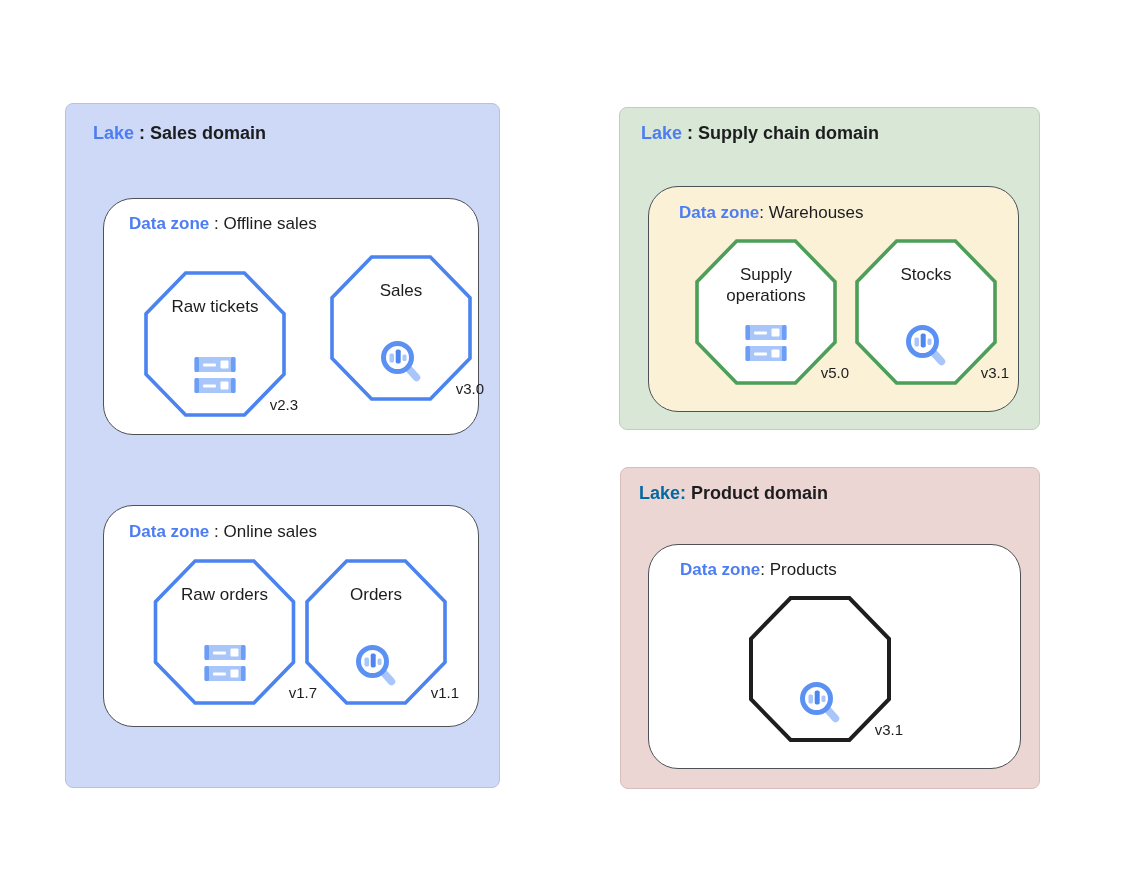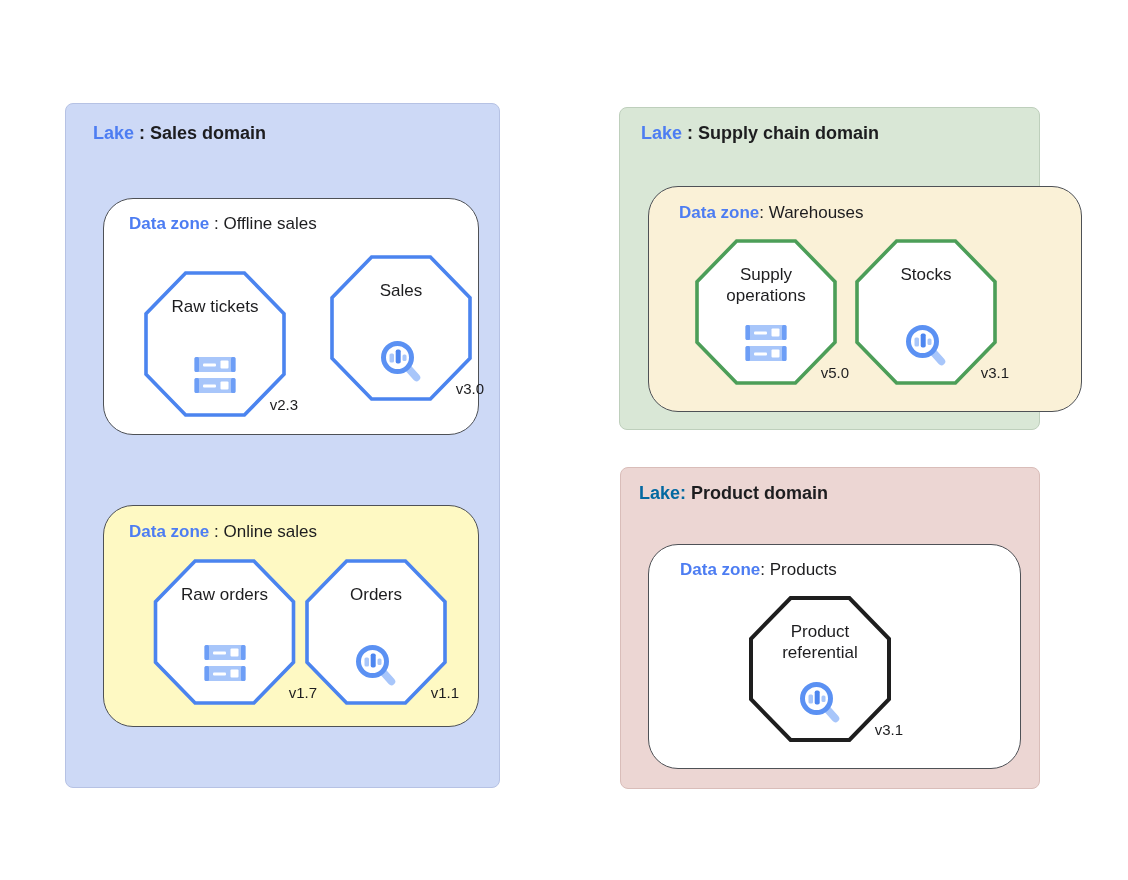--- a/index.html
+++ b/index.html
@@ -14,21 +14,21 @@
 
   .lake-title { position: absolute; margin: 0; font-size: 18px; font-weight: 700; line-height: 22px; color: #1d1d1f; white-space: pre; }
   .lake-sales   .lake-title { left: 27px; top: 18px; }
   .lake-supply  .lake-title { left: 21px; top: 14px; }
   .lake-product .lake-title { left: 18px; top: 14px; }
 
   
   .zone { position: absolute; border-radius: 30px; border: 1.5px solid #4e5156; box-sizing: border-box; }
   .zone-offline    { left: 37px; top: 94px;  width: 376px; height: 237px; }
   .zone-online     { left: 37px; top: 401px; width: 376px; height: 222px; }
-  .zone-warehouses { left: 28px; top: 78px;  width: 434px; height: 226px; }
+  .zone-warehouses { left: 28px; top: 78px;  width: 371px; height: 226px; }
   .zone-products   { left: 27px; top: 76px;  width: 373px; height: 225px; }
 
   .zone-title { position: absolute; margin: 0; font-size: 17px; font-weight: 400; line-height: 21px; color: #1d1d1f; white-space: pre; }
   .zone-title .prefix { font-weight: 700; }
   .zone-offline    .zone-title { left: 25px; top: 14px; }
   .zone-online     .zone-title { left: 25px; top: 15px; }
   .zone-warehouses .zone-title { left: 30px; top: 15px; }
   .zone-products   .zone-title { left: 31px; top: 14px; }
 
   
@@ -96,21 +96,21 @@
             <circle cx="17.5" cy="17.5" r="14" fill="#ffffff" stroke="#5b91f3" stroke-width="5"></circle>
             <rect x="9.5" y="13.5" width="4.5" height="9" rx="1.5" fill="#a8c6fa"></rect>
             <rect x="15.7" y="9.5" width="5" height="14" rx="1.8" fill="#4d86ef"></rect>
             <rect x="22.5" y="14.5" width="4" height="6.5" rx="1.5" fill="#a8c6fa"></rect>
           </svg>
         </div>
         <div class="oct-version">v3.0</div>
       </div>
     </div>
 
-    <div class="zone zone-online" style="background-color: #fef9c3;">
+    <div class="zone zone-online" style="background-color: #ffffff;">
       <h3 class="zone-title"><span class="prefix" style="color: rgb(77, 125, 242);">Data zone</span><span> : Online sales</span></h3>
 
       <div class="octagon oct-a">
         <svg class="oct-shape" viewBox="0 0 142 146">
           <polygon points="41.6,2 100.4,2 140,42.8 140,103.2 100.4,144 41.6,144 2,103.2 2,42.8" fill="#ffffff" stroke-width="3.6" stroke="#4b84ef"></polygon>
         </svg>
         <div class="oct-name">Raw orders</div>
         <div class="oct-icon">
           <svg width="42" height="38" viewBox="0 0 42 38">
             <g>
@@ -205,21 +205,20 @@
   <section class="lake lake-product" style="background-color: rgb(236, 214, 211);">
     <h2 class="lake-title"><span style="color: #0369a1;">Lake:</span><span> Product domain</span></h2>
 
     <div class="zone zone-products" style="background-color: #ffffff;">
       <h3 class="zone-title"><span class="prefix" style="color: rgb(77, 125, 242);">Data zone</span><span>: Products</span></h3>
 
       <div class="octagon oct-a">
         <svg class="oct-shape" viewBox="0 0 142 146">
           <polygon points="41.6,2 100.4,2 140,42.8 140,103.2 100.4,144 41.6,144 2,103.2 2,42.8" fill="#ffffff" stroke-width="4" stroke="#1e1e1e"></polygon>
         </svg>
-        <div class="oct-name">Product referential</div>
         <div class="oct-icon">
           <svg width="42" height="44" viewBox="0 0 42 44">
             <line x1="28" y1="28" x2="36.5" y2="37.5" stroke="#a8c6fa" stroke-width="7.5" stroke-linecap="round"></line>
             <circle cx="17.5" cy="17.5" r="14" fill="#ffffff" stroke="#5b91f3" stroke-width="5"></circle>
             <rect x="9.5" y="13.5" width="4.5" height="9" rx="1.5" fill="#a8c6fa"></rect>
             <rect x="15.7" y="9.5" width="5" height="14" rx="1.8" fill="#4d86ef"></rect>
             <rect x="22.5" y="14.5" width="4" height="6.5" rx="1.5" fill="#a8c6fa"></rect>
           </svg>
         </div>
         <div class="oct-version">v3.1</div>

